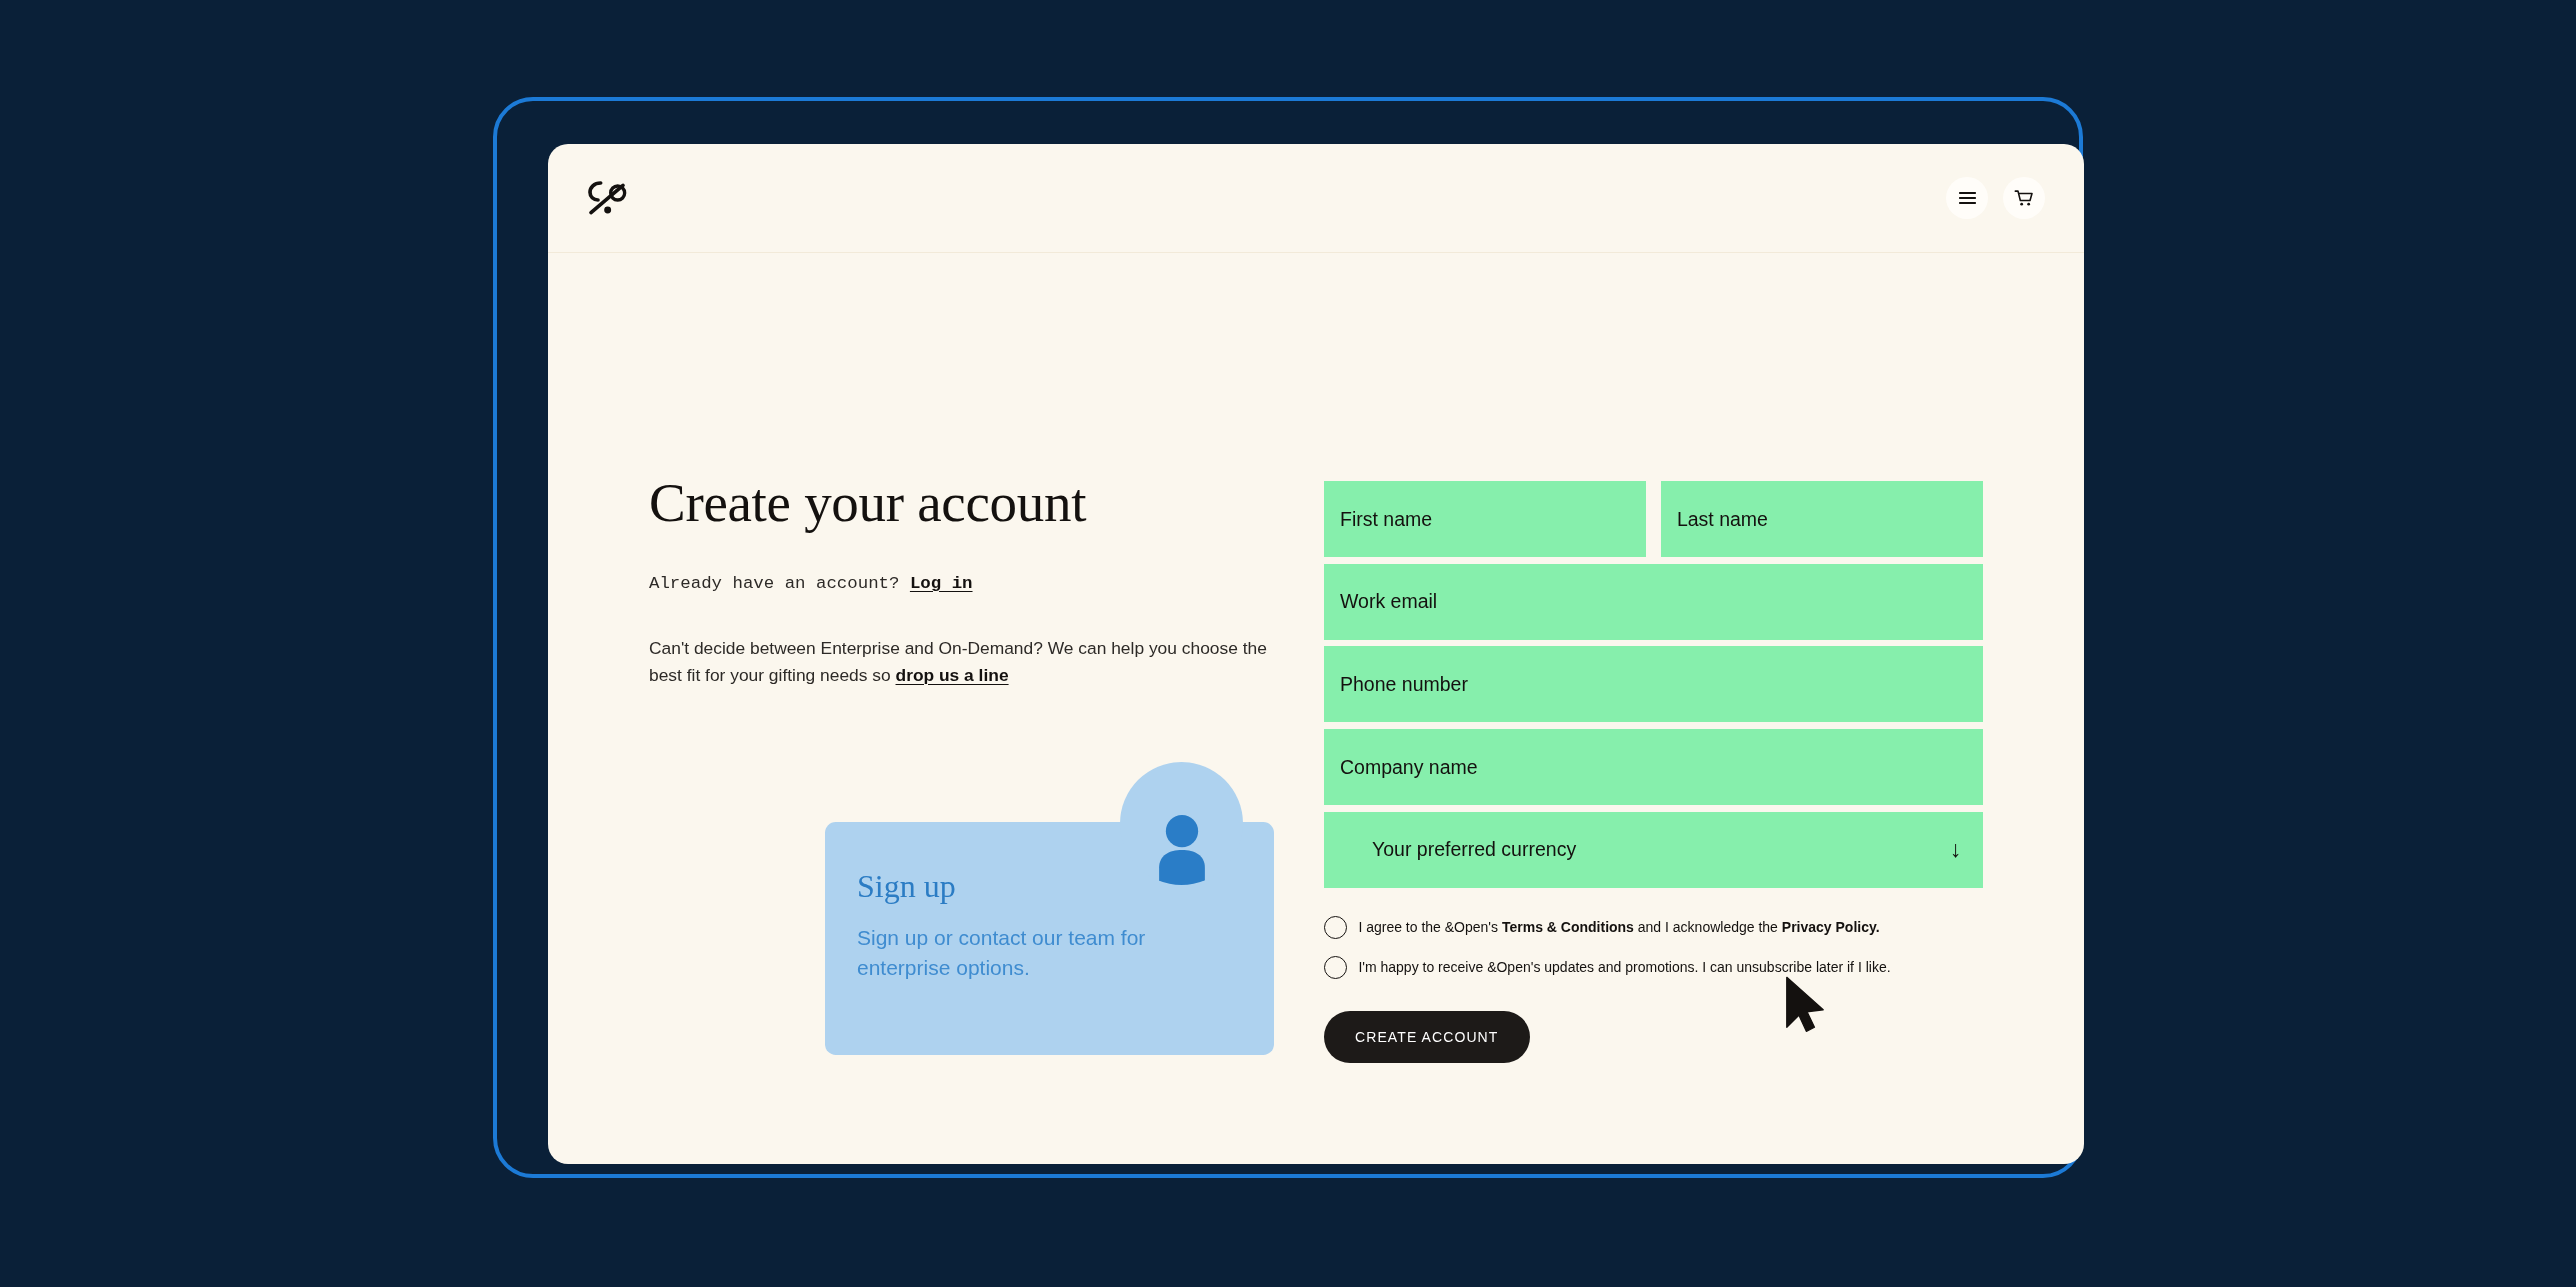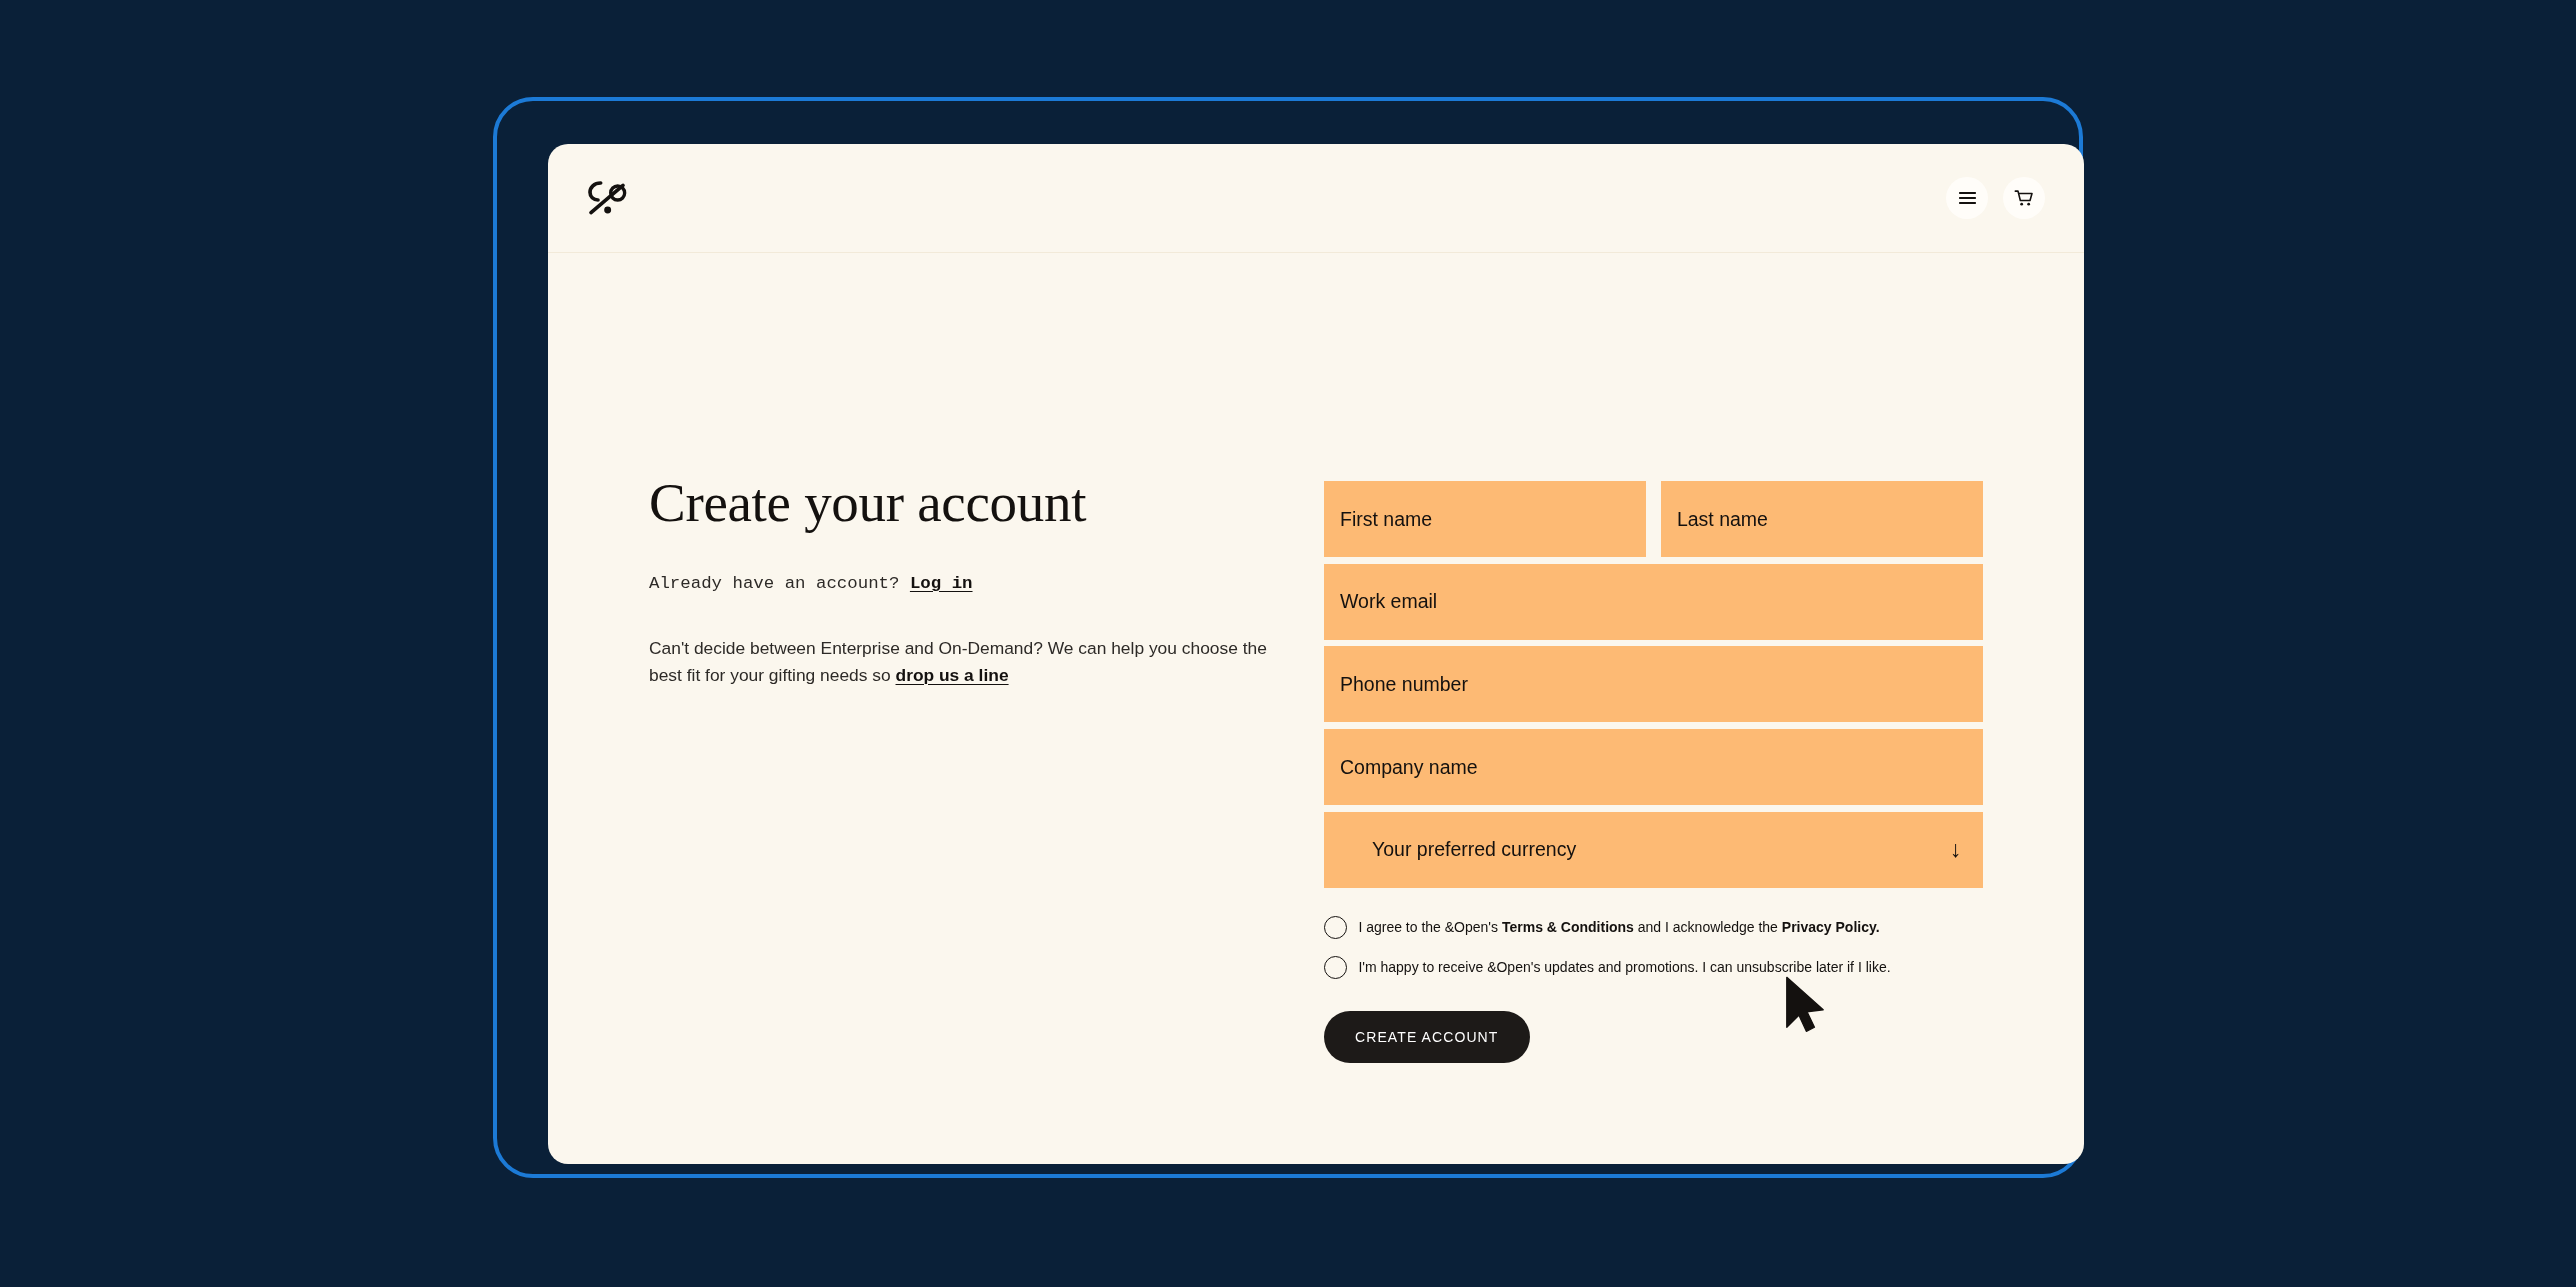--- a/index.html
+++ b/index.html
@@ -187,21 +187,21 @@
   #signup-form {
     position: absolute;
     left: 776px;
     top: 228px;
     width: 659px;
   }
 
   .form-row { display: flex; gap: 14.8px; margin-bottom: 6.7px; }
 
   .field-box {
-    background: #fdba74;
+    background: #86efac;
     height: 76px;
     display: flex;
     align-items: center;
     padding: 0 16px;
     flex: 1;
     cursor: text;
   }
 
   .field-label {
     font-size: 19.5px;
@@ -305,20 +305,34 @@
       <p id="login-prompt">
         <span>Already have an account? </span><a class="inline-link">Log in</a>
       </p>
 
       <p id="signup-helper-text">
         <span>Can't decide between Enterprise and On-Demand? We can help you choose the best fit for your gifting needs so </span><a class="inline-link">drop us a line</a>
       </p>
 
     </section>
 
+    <aside id="signup-callout">
+
+      <div id="callout-avatar">
+        <svg width="62" height="74" viewBox="0 0 92 110" xmlns="http://www.w3.org/2000/svg">
+          <circle cx="46" cy="30" r="24" fill="#2a7dc7"></circle>
+          <path d="M12 110 V84 C12 66 27 58 46 58 C65 58 80 66 80 84 V110 Z" fill="#2a7dc7"></path>
+        </svg>
+      </div>
+
+      <div id="callout-title">Sign up</div>
+
+      <div id="callout-text">Sign up or contact our team for enterprise options.</div>
+
+    </aside>
 
     <svg id="mouse-cursor" viewBox="0 0 62 86" xmlns="http://www.w3.org/2000/svg">
       <path d="M4 2 L4 76 L22 58 L33 82 L45 76 L34 53 L58 50 Z" fill="#14110f" stroke="#14110f" stroke-width="2" stroke-linejoin="round"></path>
     </svg>
 
     <form id="signup-form">
 
       <div class="form-row">
         <div class="field-box">
           <span class="field-label">First name</span>

